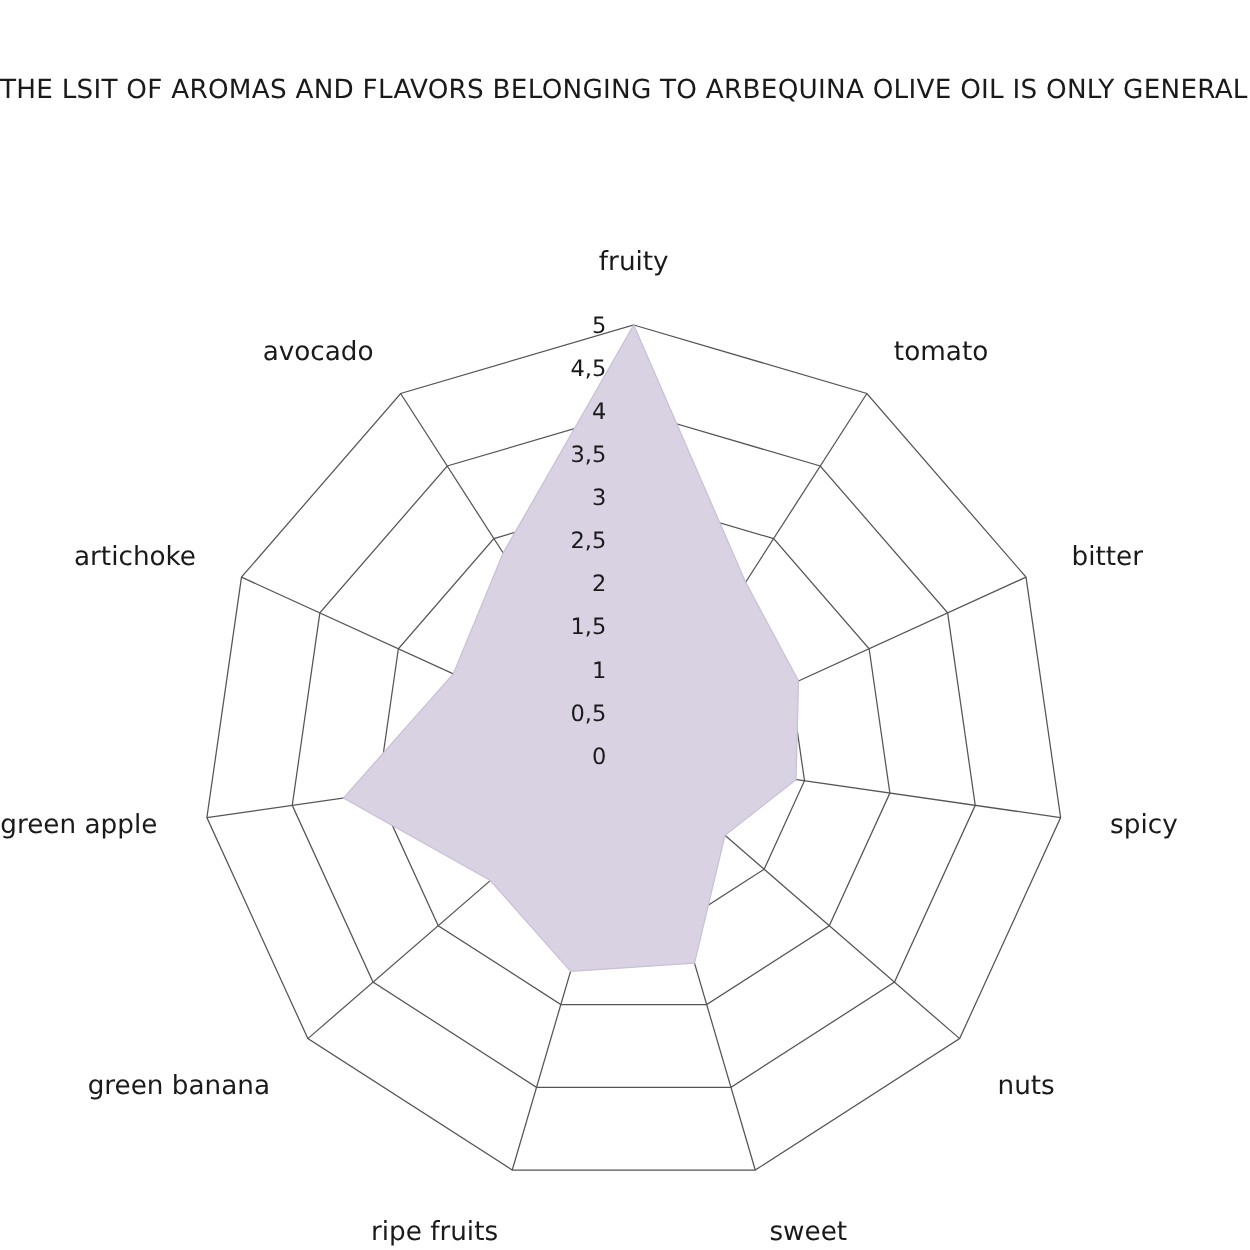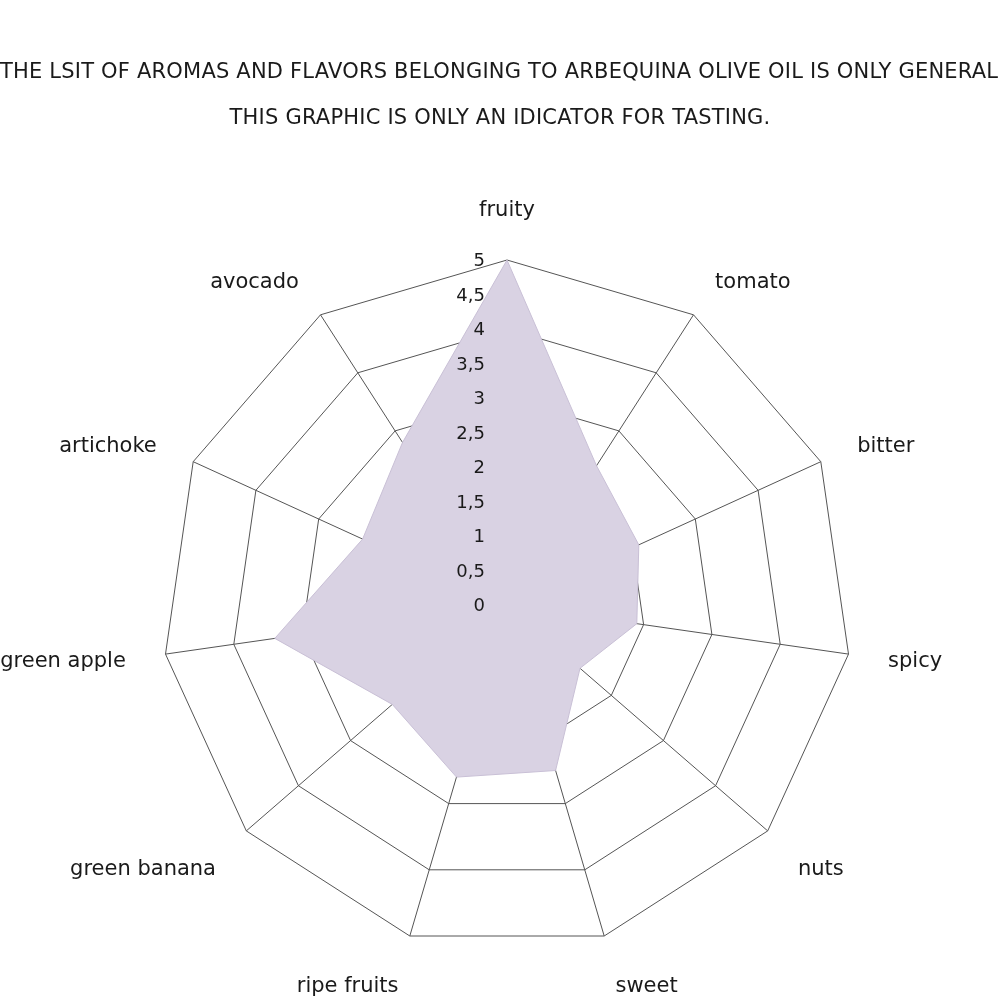--- a/index.html
+++ b/index.html
@@ -47,21 +47,20 @@
   }
   .tick-label {
     font-size: 18px;
   }
 </style>
 </head>
 <body>
 
 <div class="caption">
   <div class="caption-line">THE LSIT OF AROMAS AND FLAVORS BELONGING TO ARBEQUINA OLIVE OIL IS ONLY GENERAL.</div>
-  <div class="caption-line">THIS GRAPHIC IS ONLY AN IDICATOR FOR TASTING.</div>
 </div>
 
 <div class="chart-wrap">
   <svg id="radar-svg" width="1000" height="830" viewBox="0 0 1000 830">
     <g id="grid-group">
         <polygon points="507.0,366.0 544.3,377.0 569.8,406.3 575.3,444.8 559.1,480.2 526.4,501.2 487.6,501.2 454.9,480.2 438.7,444.8 444.2,406.3 469.7,377.0" fill="none" stroke="#555555" stroke-width="1"></polygon>
         <polygon points="507.0,297.0 581.6,318.9 632.5,377.7 643.6,454.6 611.3,525.4 545.9,567.4 468.1,567.4 402.7,525.4 370.4,454.6 381.5,377.7 432.4,318.9" fill="none" stroke="#555555" stroke-width="1"></polygon>
         <polygon points="507.0,228.0 618.9,260.9 695.3,349.0 711.9,464.5 663.4,570.6 565.3,633.6 448.7,633.6 350.6,570.6 302.1,464.5 318.7,349.0 395.1,260.9" fill="none" stroke="#555555" stroke-width="1"></polygon>
         <polygon points="507.0,159.0 656.2,202.8 758.1,320.3 780.2,474.3 715.6,615.7 584.8,699.8 429.2,699.8 298.4,615.7 233.8,474.3 255.9,320.3 357.8,202.8" fill="none" stroke="#555555" stroke-width="1"></polygon>
         <polygon points="507.0,90.0 693.5,144.8 820.8,291.7 848.5,484.1 767.7,660.9 604.2,766.0 409.8,766.0 246.3,660.9 165.5,484.1 193.2,291.7 320.5,144.8" fill="none" stroke="#555555" stroke-width="1"></polygon>

